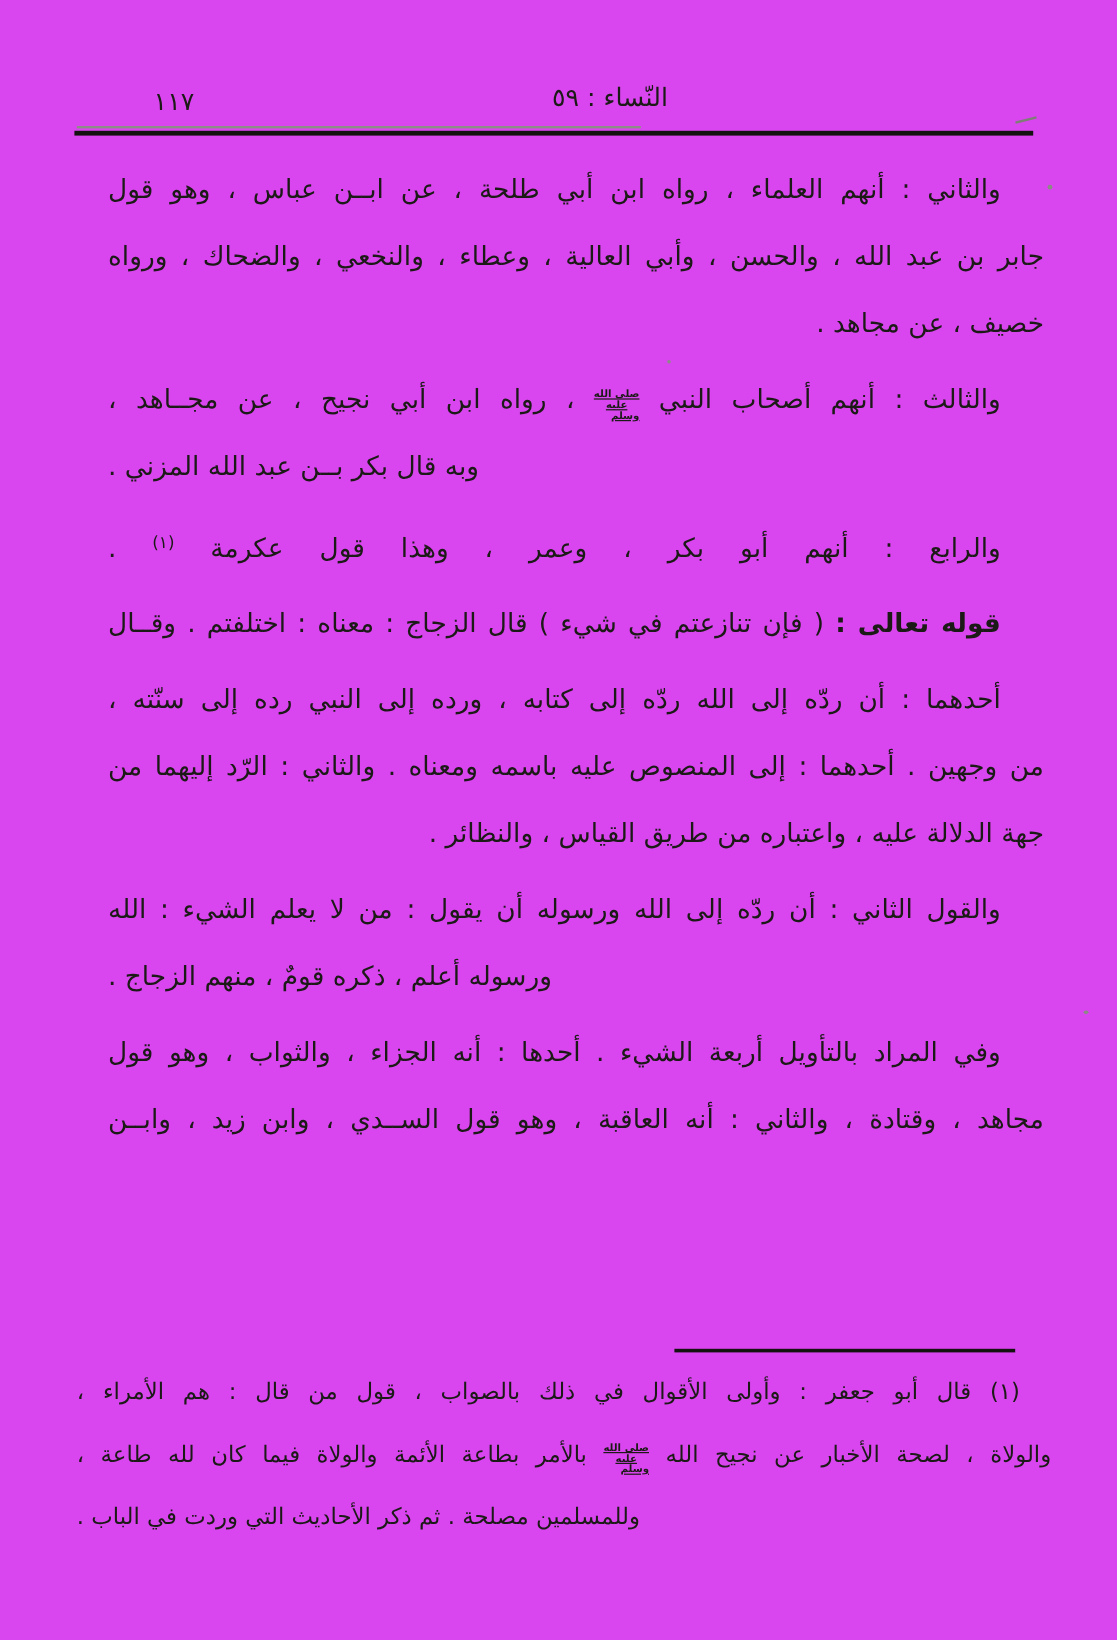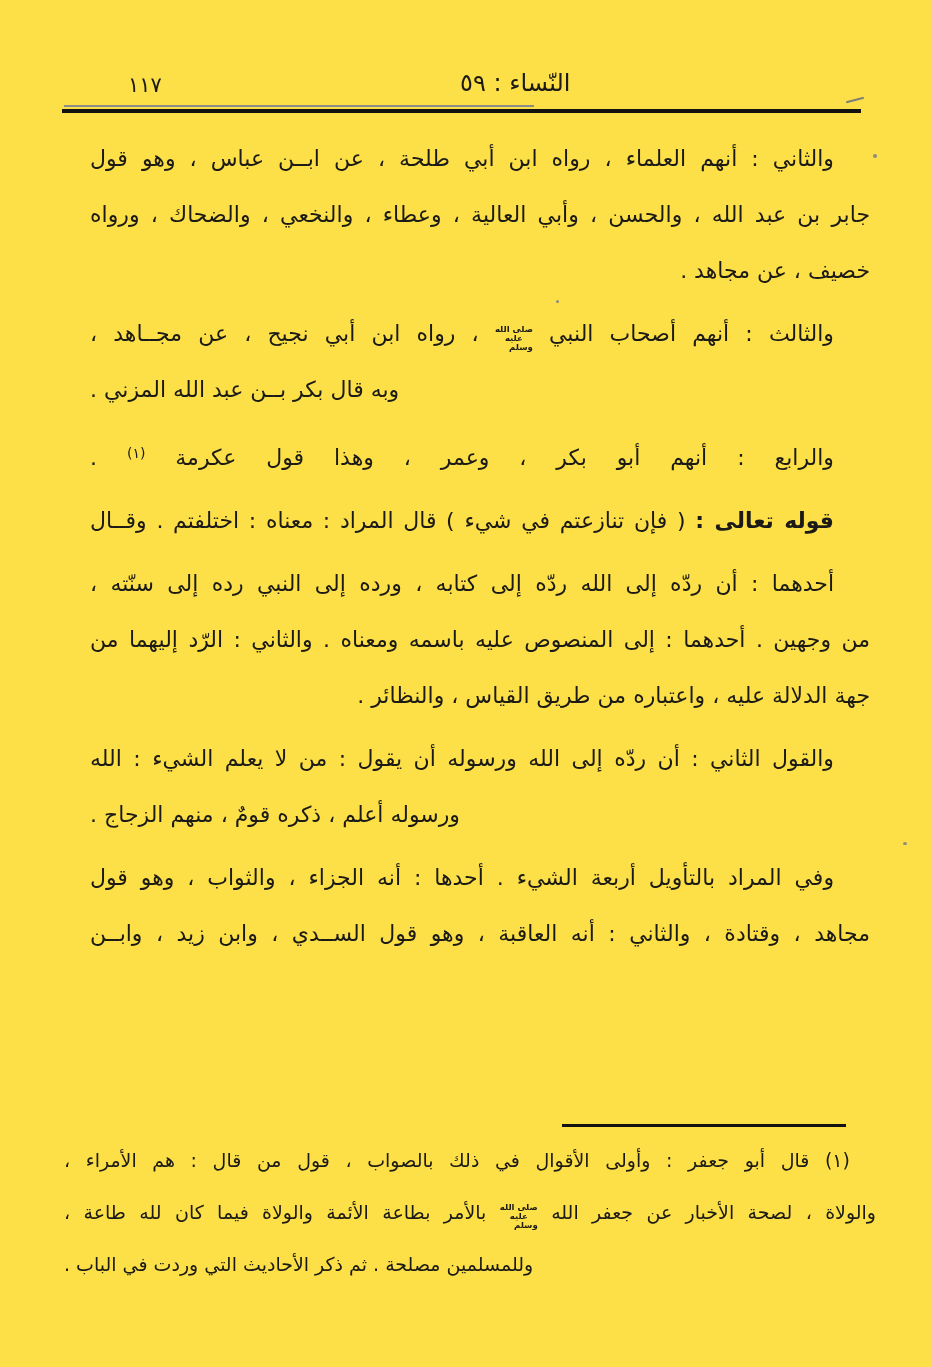--- a/index.html
+++ b/index.html
@@ -1,27 +1,27 @@
 <!DOCTYPE html>
 <html lang="ar"><head>
 <meta charset="utf-8">
 <style>
   html,body{margin:0;padding:0;background:#e9e7e1;}
   .page{
     position:relative;
     width:931px;height:1367px;
     margin:0 auto;
-    background:#fde047;
+    background:#d946ef;
     font-family:"DejaVu Sans",sans-serif;
     color:#1b1a16;
     overflow:hidden;
   }
   
   .pagenum{position:absolute;top:73px;left:128px;font-size:21px;letter-spacing:1px;}
-  .surah{position:absolute;top:69px;left:460px;font-size:24px;direction:rtl;}
+  .surah{position:absolute;top:69px;left:460px;font-size:21px;direction:rtl;}
   .rule-thin{position:absolute;top:105px;left:64px;width:470px;height:2px;background:#8d8c86;}
   .rule-thick{position:absolute;top:109px;left:62px;width:799px;height:4px;background:#131210;}
   .rule-tick{position:absolute;top:99px;left:846px;width:18px;height:2px;background:#7e7d76;transform:rotate(-14deg);}
   
   .bodytext{
     position:absolute;top:131px;left:90px;width:780px;
     direction:rtl;font-size:22px;
   }
   .line{min-height:56px;line-height:56px;}
   .bodytext .line{min-height:56px;line-height:56px;}
@@ -29,21 +29,21 @@
   .first{padding-right:36px;}
   .right{}
   .center{text-align:left;}
   .left{text-align:left;}
   .para{margin-top:7px;}
   .b{font-weight:bold;}
   .sup{font-size:14px;vertical-align:7px;}
   .seal{
     display:inline-block;width:38px;
     font-size:8.5px;line-height:1.05;font-weight:bold;
-    text-align:center;vertical-align:-9px;white-space:normal;
+    text-align:center;vertical-align:-9px;white-space:normal;text-decoration:underline;
   }
   
   .fn-sep{position:absolute;top:1124px;left:562px;width:284px;height:3px;background:#131210;}
   .footnote{
     position:absolute;top:1134px;left:64px;width:812px;
     direction:rtl;font-size:19px;
   }
   .footnote .line{min-height:52px;line-height:52px;}
   .footnote .first{padding-right:26px;}
   
@@ -64,34 +64,34 @@
   <div class="rule-thick"></div>
   <div class="rule-tick"></div>
 
   <div class="bodytext" id="body-lines">
       <div class="line j first"><span class="">والثاني : أنهم العلماء ، رواه ابن أبي طلحة ، عن ابــن عباس ، وهو قول</span></div>
       <div class="line j"><span class="">جابر بن عبد الله ، والحسن ، وأبي العالية ، وعطاء ، والنخعي ، والضحاك ، ورواه</span></div>
       <div class="line right"><span class="">خصيف ، عن مجاهد .</span></div>
       <div class="line j first para"><span class="">والثالث : أنهم أصحاب النبي </span><span class="seal">صلى الله عليه وسلم</span><span class=""> ، رواه ابن أبي نجيح ، عن مجــاهد ،</span></div>
       <div class="line center"><span class="">وبه قال بكر بــن عبد الله المزني .</span></div>
       <div class="line j first para"><span class="">والرابع : أنهم أبو بكر ، وعمر ، وهذا قول عكرمة </span><span class=" sup">(١)</span><span class=""> .</span></div>
-      <div class="line j first para"><span class="b">قوله تعالى :</span><span class=""> ( فإن تنازعتم في شيء ) قال المراد : معناه : اختلفتم . وقــال</span></div>
+      <div class="line j first para"><span class="b">قوله تعالى :</span><span class=""> ( فإن تنازعتم في شيء ) قال الزجاج : معناه : اختلفتم . وقــال</span></div>
       <div class="line j first para"><span class="">أحدهما : أن ردّه إلى الله ردّه إلى كتابه ، ورده إلى النبي رده إلى سنّته ،</span></div>
       <div class="line j"><span class="">من وجهين . أحدهما : إلى المنصوص عليه باسمه ومعناه . والثاني : الرّد إليهما من</span></div>
       <div class="line right"><span class="">جهة الدلالة عليه ، واعتباره من طريق القياس ، والنظائر .</span></div>
       <div class="line j first para"><span class="">والقول الثاني : أن ردّه إلى الله ورسوله أن يقول : من لا يعلم الشيء : الله</span></div>
       <div class="line center"><span class="">ورسوله أعلم ، ذكره قومٌ ، منهم الزجاج .</span></div>
       <div class="line j first para"><span class="">وفي المراد بالتأويل أربعة الشيء . أحدها : أنه الجزاء ، والثواب ، وهو قول</span></div>
       <div class="line j"><span class="">مجاهد ، وقتادة ، والثاني : أنه العاقبة ، وهو قول الســدي ، وابن زيد ، وابــن</span></div>
     </div>
 
   <div class="fn-sep"></div>
   <div class="footnote" id="footnote-lines">
       <div class="line j first"><span class="">(١) قال أبو جعفر : وأولى الأقوال في ذلك بالصواب ، قول من قال : هم الأمراء ،</span></div>
-      <div class="line j"><span class="">والولاة ، لصحة الأخبار عن جعفر الله </span><span class="seal">صلى الله عليه وسلم</span><span class=""> بالأمر بطاعة الأئمة والولاة فيما كان لله طاعة ،</span></div>
+      <div class="line j"><span class="">والولاة ، لصحة الأخبار عن نجيح الله </span><span class="seal">صلى الله عليه وسلم</span><span class=""> بالأمر بطاعة الأئمة والولاة فيما كان لله طاعة ،</span></div>
       <div class="line left"><span class="">وللمسلمين مصلحة . ثم ذكر الأحاديث التي وردت في الباب .</span></div>
     </div>
 
   <div class="speck s1"></div>
   <div class="speck s2"></div>
   <div class="speck s3"></div>
 
 </div>
 
 </body></html>

